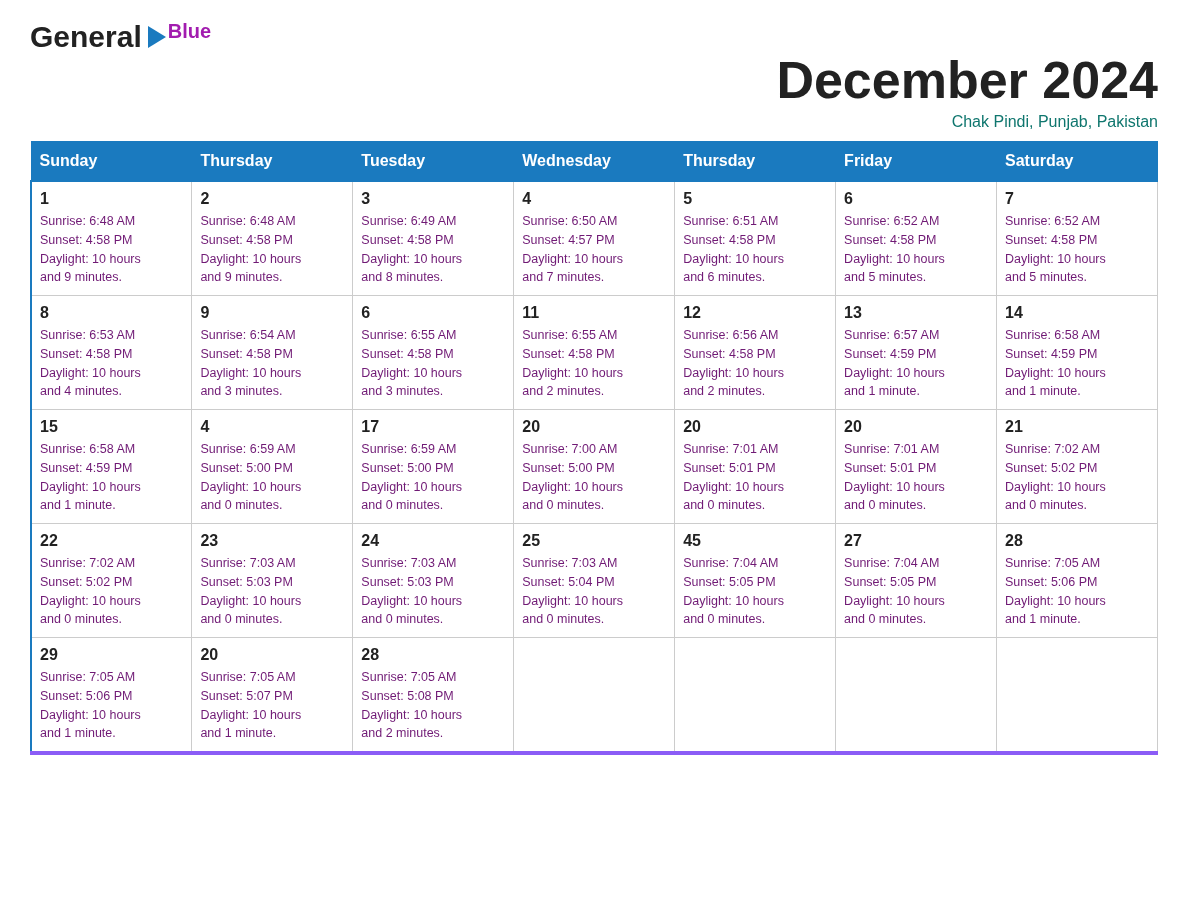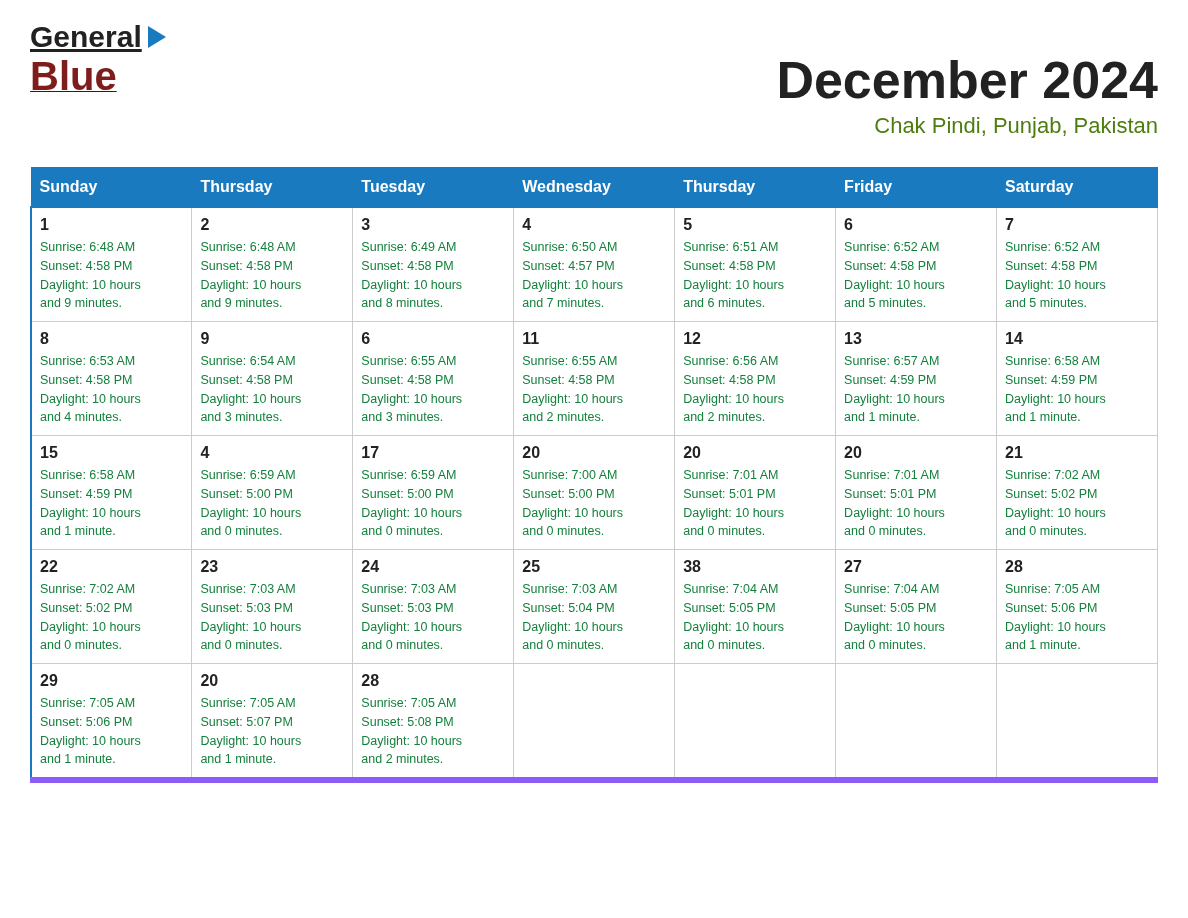--- a/index.html
+++ b/index.html
@@ -10,43 +10,41 @@
       color: #222;
     }
     .header-row {
       display: flex;
       justify-content: space-between;
       align-items: flex-start;
       margin-bottom: 10px;
     }
     .logo {
       display: flex;
-      flex-direction: column;
       align-items: flex-start;
-      text-decoration: underline;
     }
     .title-section {
       text-align: right;
       margin-top: 32px;
     }
     .month-title {
       font-size: 52px;
       font-weight: bold;
       color: #222;
       line-height: 1.1;
     }
     .location-title {
-      font-size: 22px;
-      color: #4d7c0f;
+      font-size: 16px;
+      color: #0f766e;
       margin-top: 4px;
     }
     .calendar {
       width: 100%;
       border-collapse: collapse;
-      margin-top: 28px;
+      margin-top: 10px;
     }
     .calendar th {
       background-color: #1a7abf;
       color: #fff;
       padding: 10px 8px;
       font-size: 16px;
       font-weight: bold;
       text-align: left;
       border: 1px solid #1a7abf;
     }
@@ -62,55 +60,55 @@
     .day-num {
       font-size: 16px;
       font-weight: bold;
       display: block;
       margin-bottom: 4px;
       color: #222;
     }
     .day-info {
       font-size: 12.5px;
       line-height: 1.5;
-      color: #15803d;
+      color: #701a75;
     }
     .calendar tr td:first-child {
       border-left: 2px solid #1a7abf;
     }
     .calendar tbody tr:first-child td {
       border-top: 2px solid #1a7abf;
     }
     .calendar tbody tr td {
       border-bottom: 1px solid #ccc;
     }
     .calendar tbody tr:last-child td {
-      border-bottom: 6px solid #8b5cf6;
+      border-bottom: 4px solid #8b5cf6;
     }
     .empty-cell {
       background: #fff;
     }
     .logo-wrapper {
       display: flex;
       align-items: center;
       gap: 0;
     }
     .logo-general {
       font-size: 30px;
       font-weight: bold;
       color: #222;
     }
     .logo-arrow {
       display: inline-block;
       margin-left: 2px;
     }
     .logo-blue {
-      font-size: 40px;
+      font-size: 20px;
       font-weight: bold;
-      color: #7f1d1d;
+      color: #a21caf;
     }
   </style>
 </head>
 <body>
 
 <div class="header-row">
   <div class="logo">
     <div class="logo-wrapper">
       <span class="logo-general">General</span>
       <span class="logo-arrow">
@@ -368,21 +366,21 @@
         <td>
         <span class="day-num">25</span>
         <span class="day-info">
           Sunrise: 7:03 AM<br>
           Sunset: 5:04 PM<br>
           Daylight: 10 hours<br>
           and 0 minutes.
         </span>
       </td>
         <td>
-        <span class="day-num">38</span>
+        <span class="day-num">45</span>
         <span class="day-info">
           Sunrise: 7:04 AM<br>
           Sunset: 5:05 PM<br>
           Daylight: 10 hours<br>
           and 0 minutes.
         </span>
       </td>
         <td>
         <span class="day-num">27</span>
         <span class="day-info">

